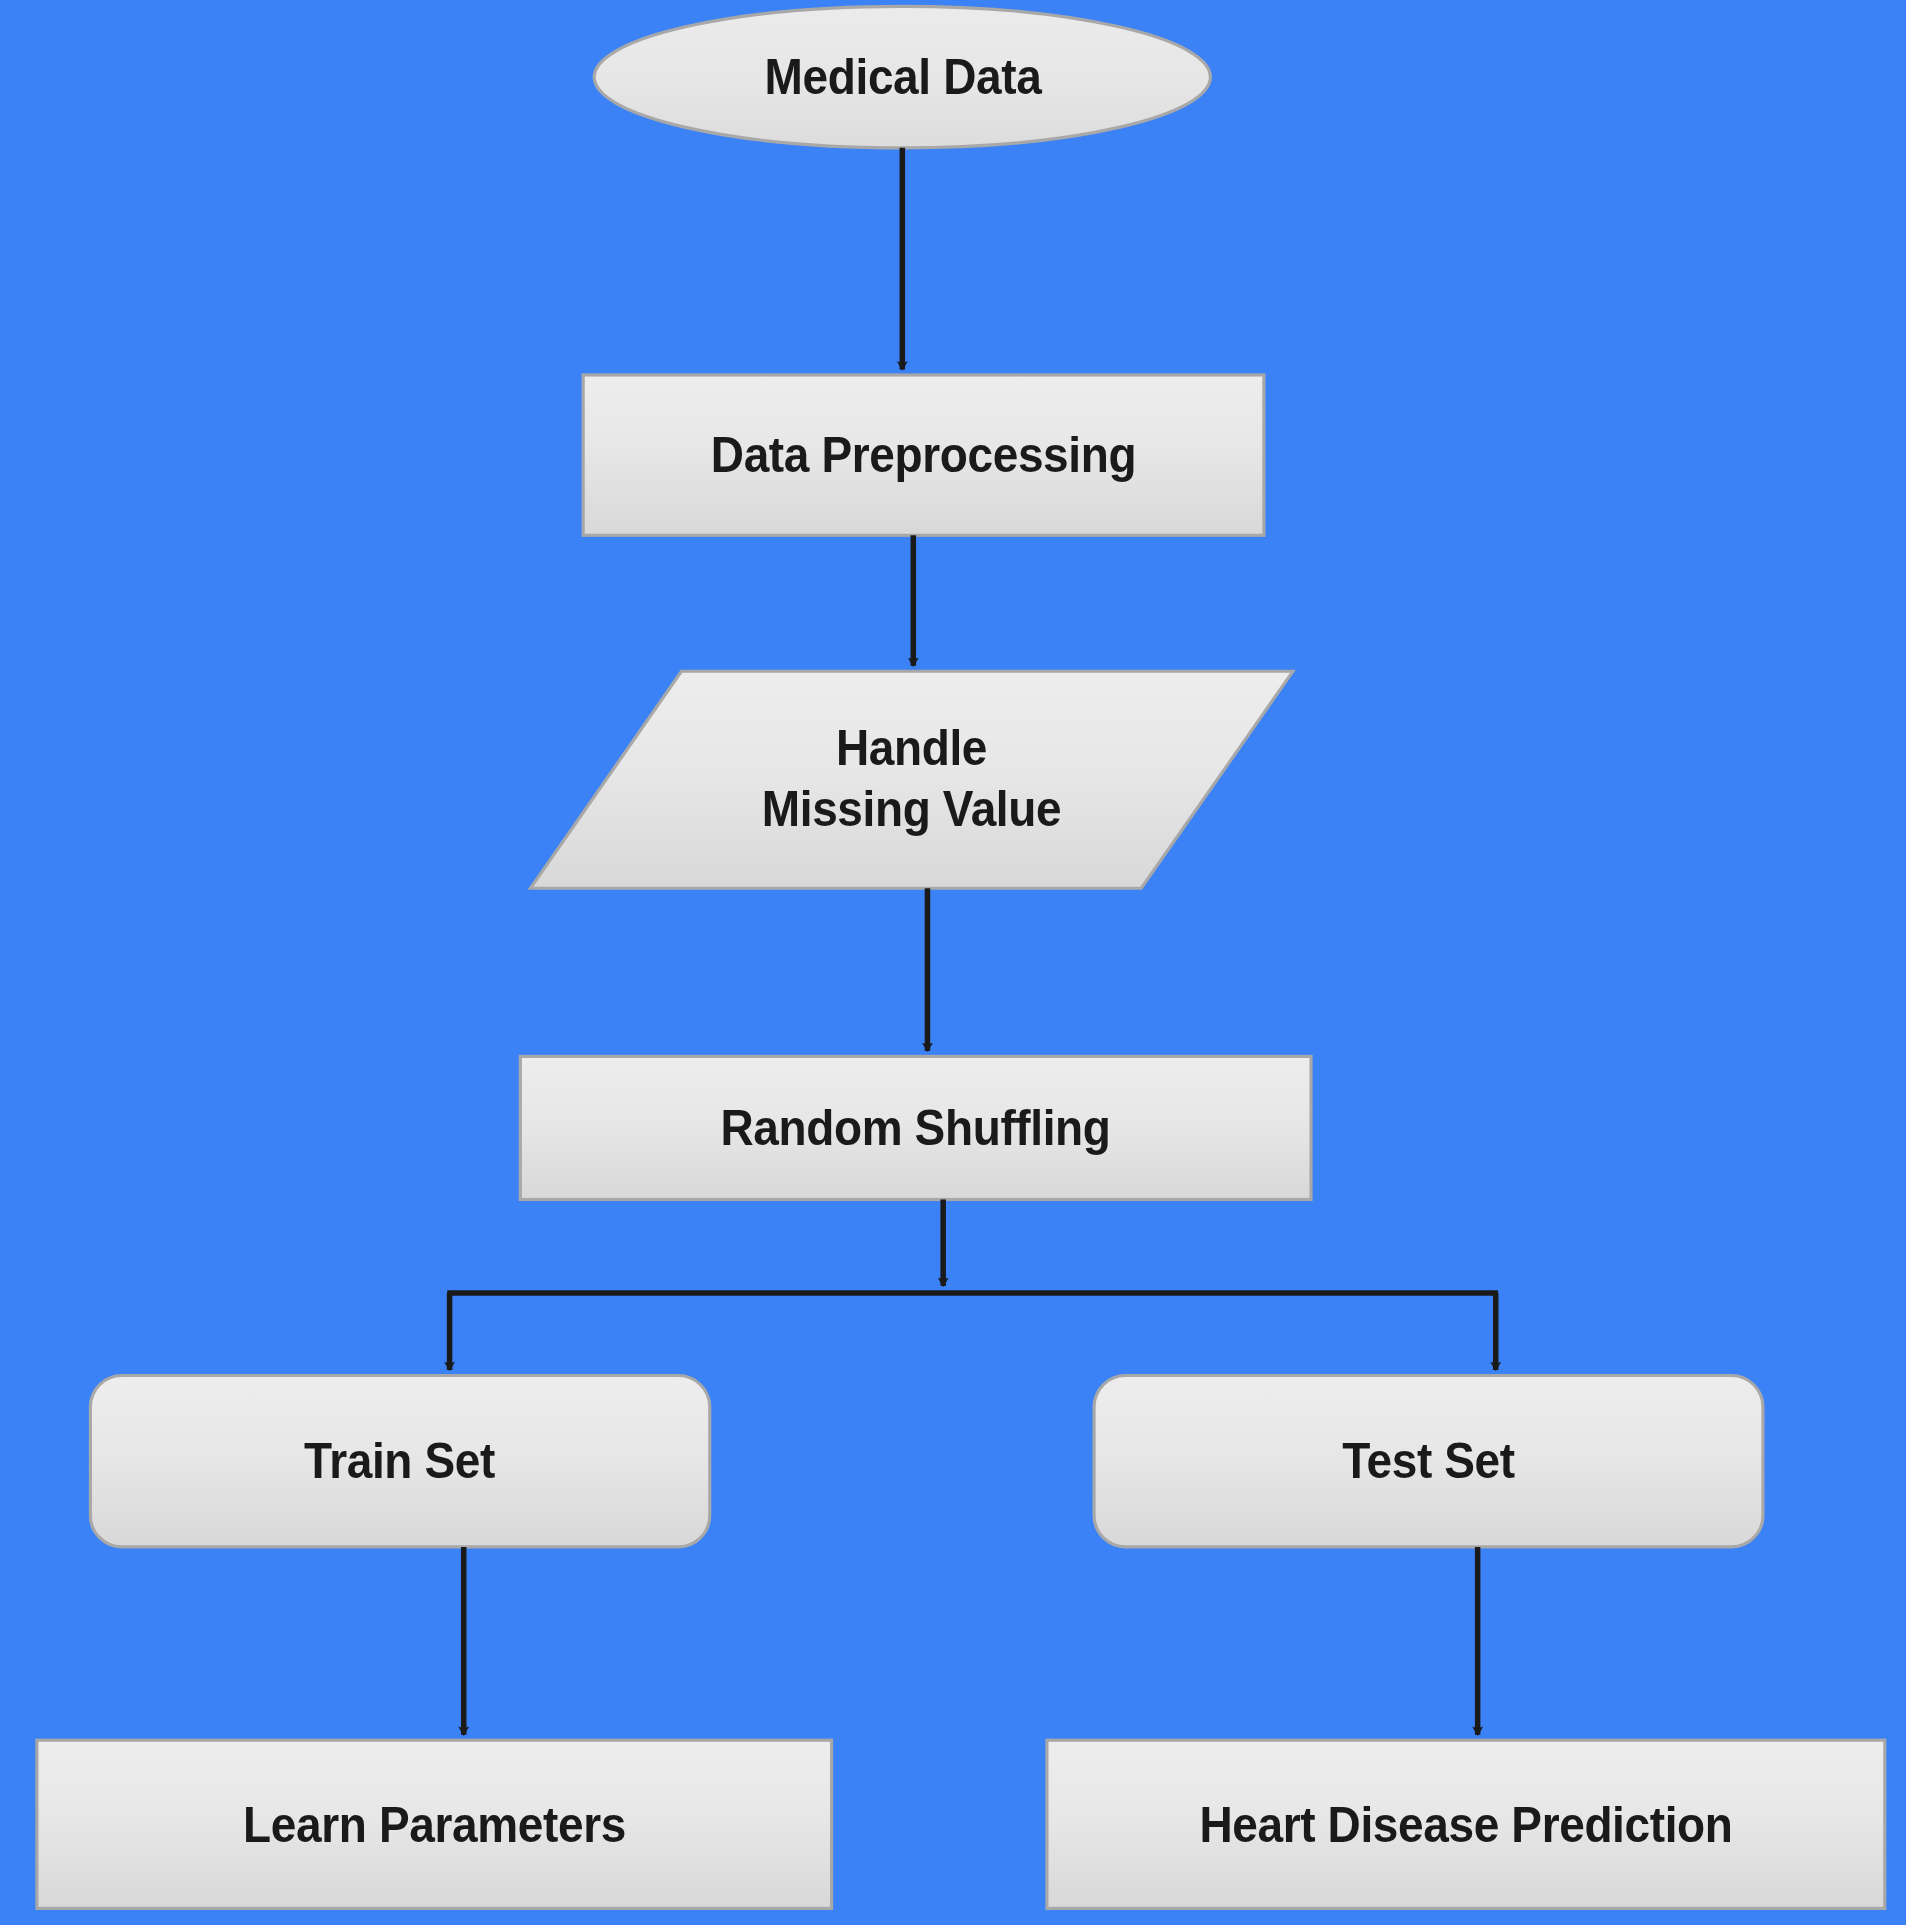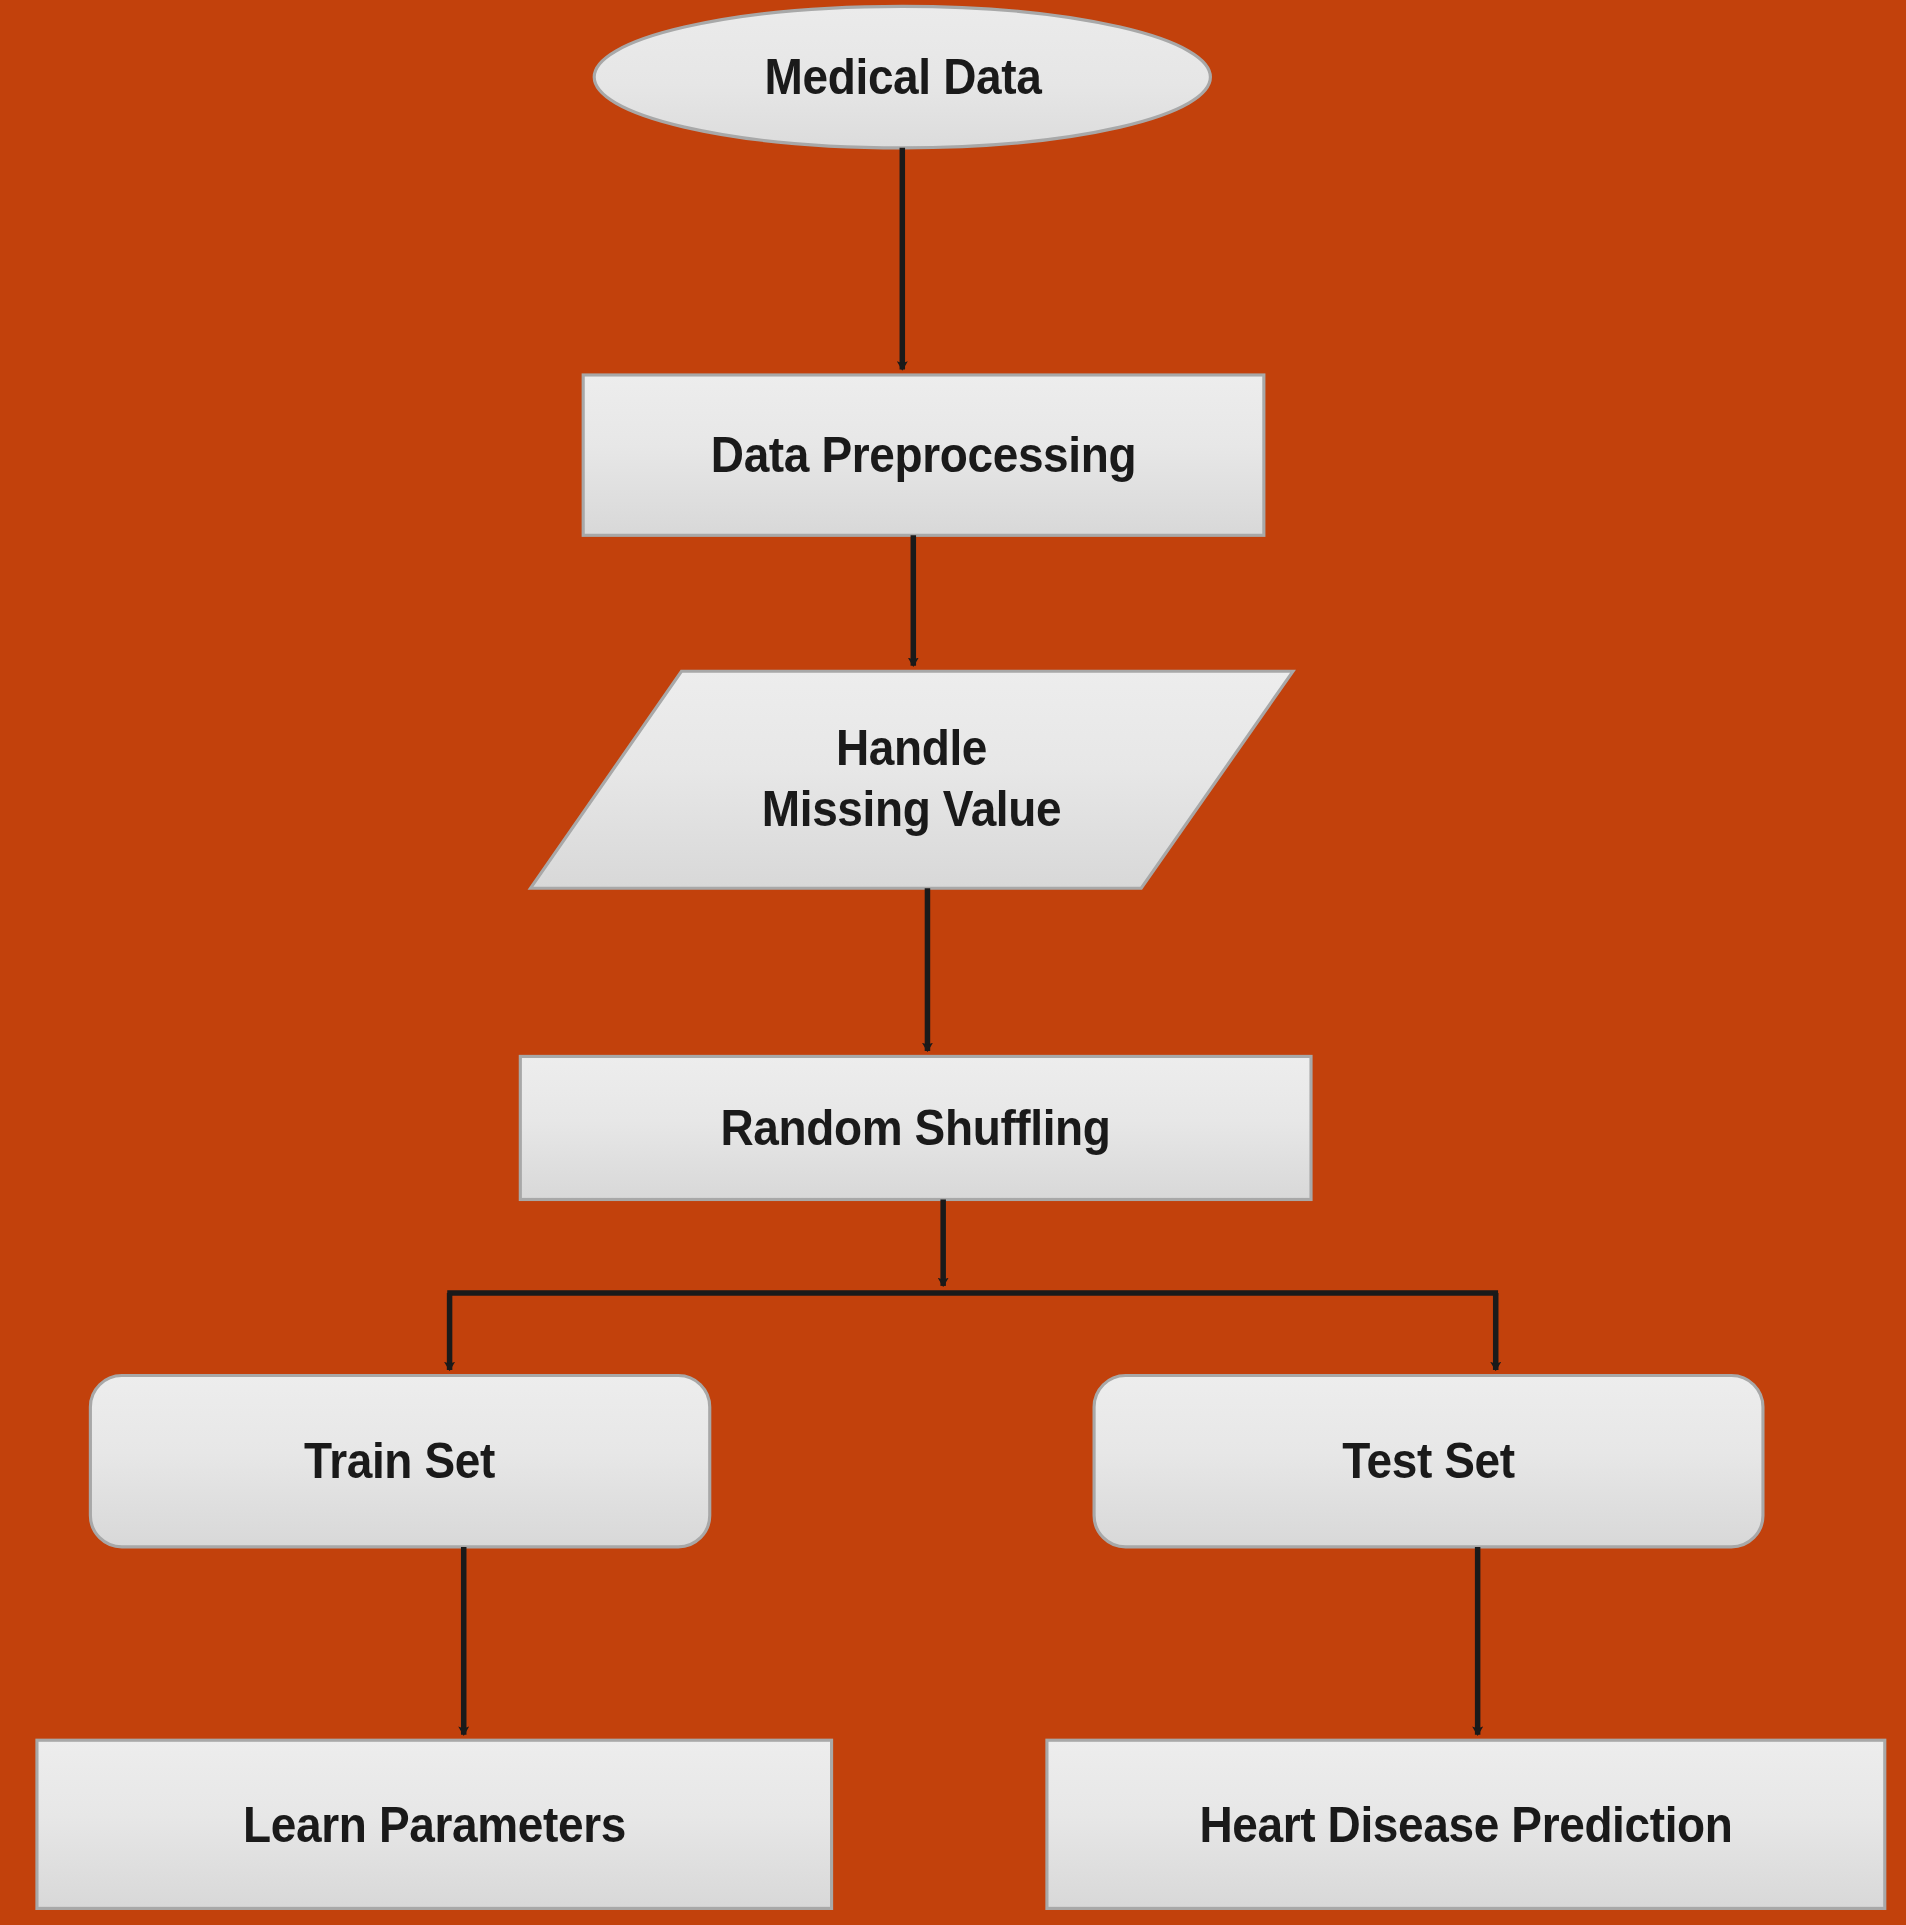--- a/index.html
+++ b/index.html
@@ -7,21 +7,21 @@
     padding: 0;
     background: #ffffff;
   }
   body {
     font-family: "Liberation Sans", sans-serif;
   }
   #canvas {
     position: relative;
     width: 1906px;
     height: 1925px;
-    background: #c2410c;
+    background: #3b82f6;
     overflow: hidden;
   }
   #flow-svg {
     position: absolute;
     left: 0;
     top: 0;
     width: 1906px;
     height: 1925px;
   }
   .node-label {

